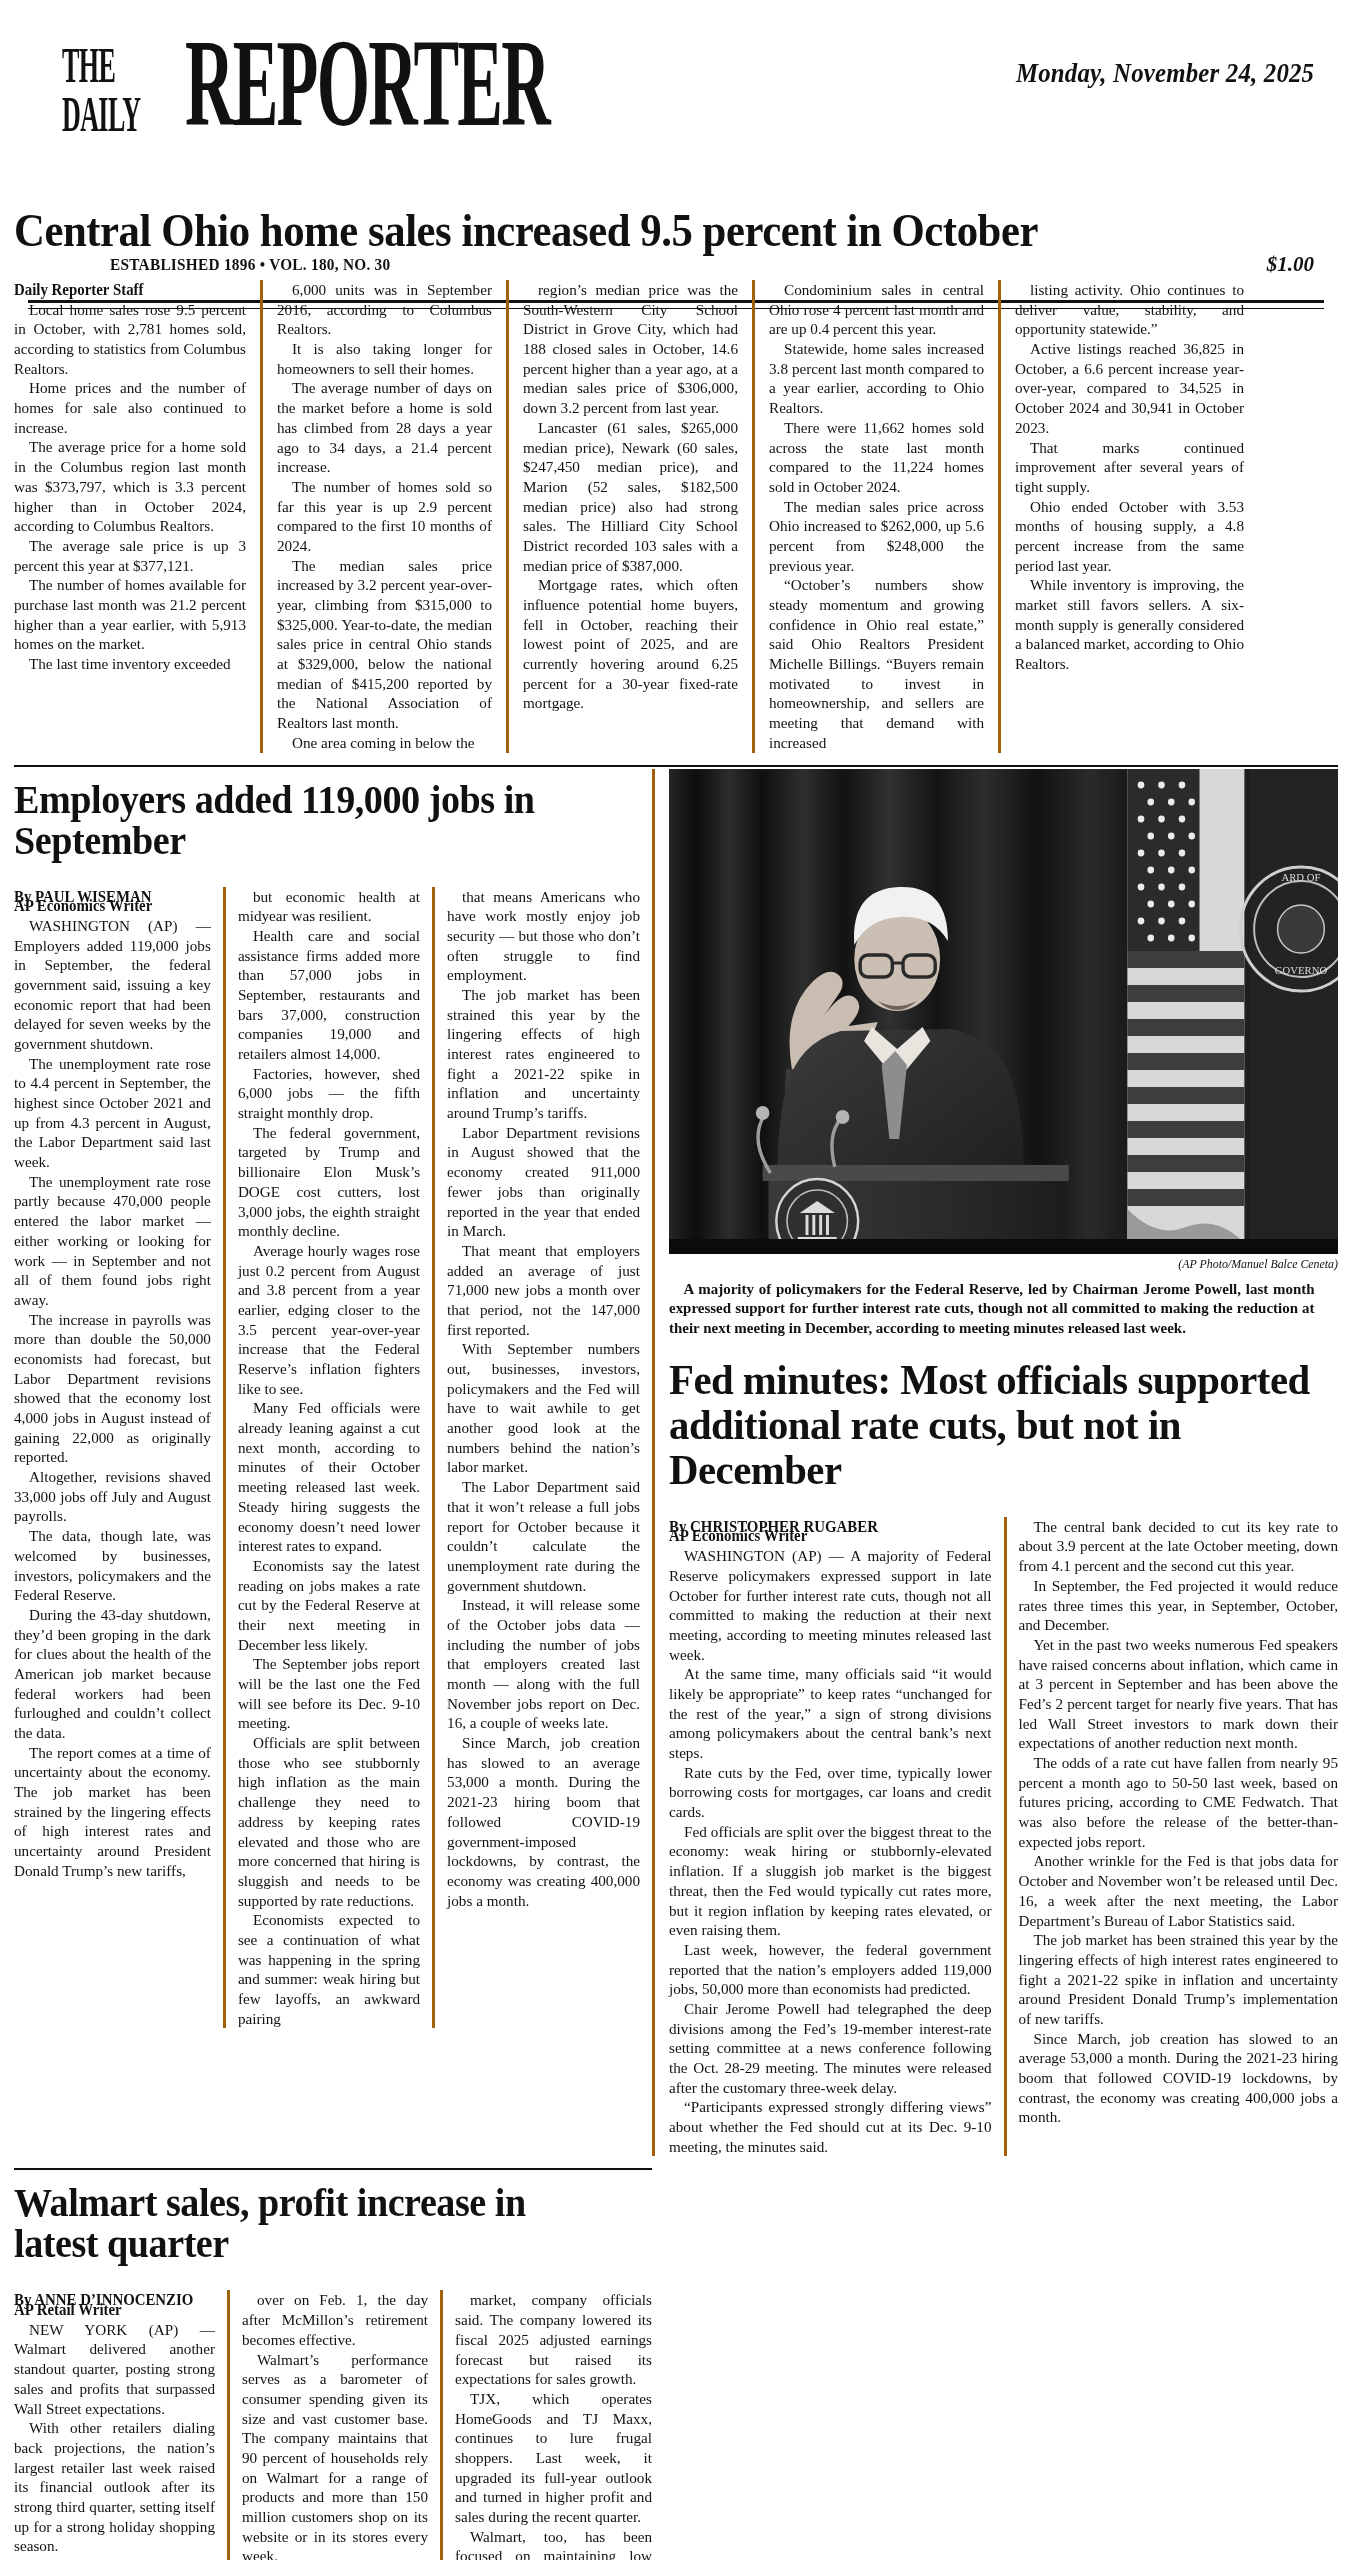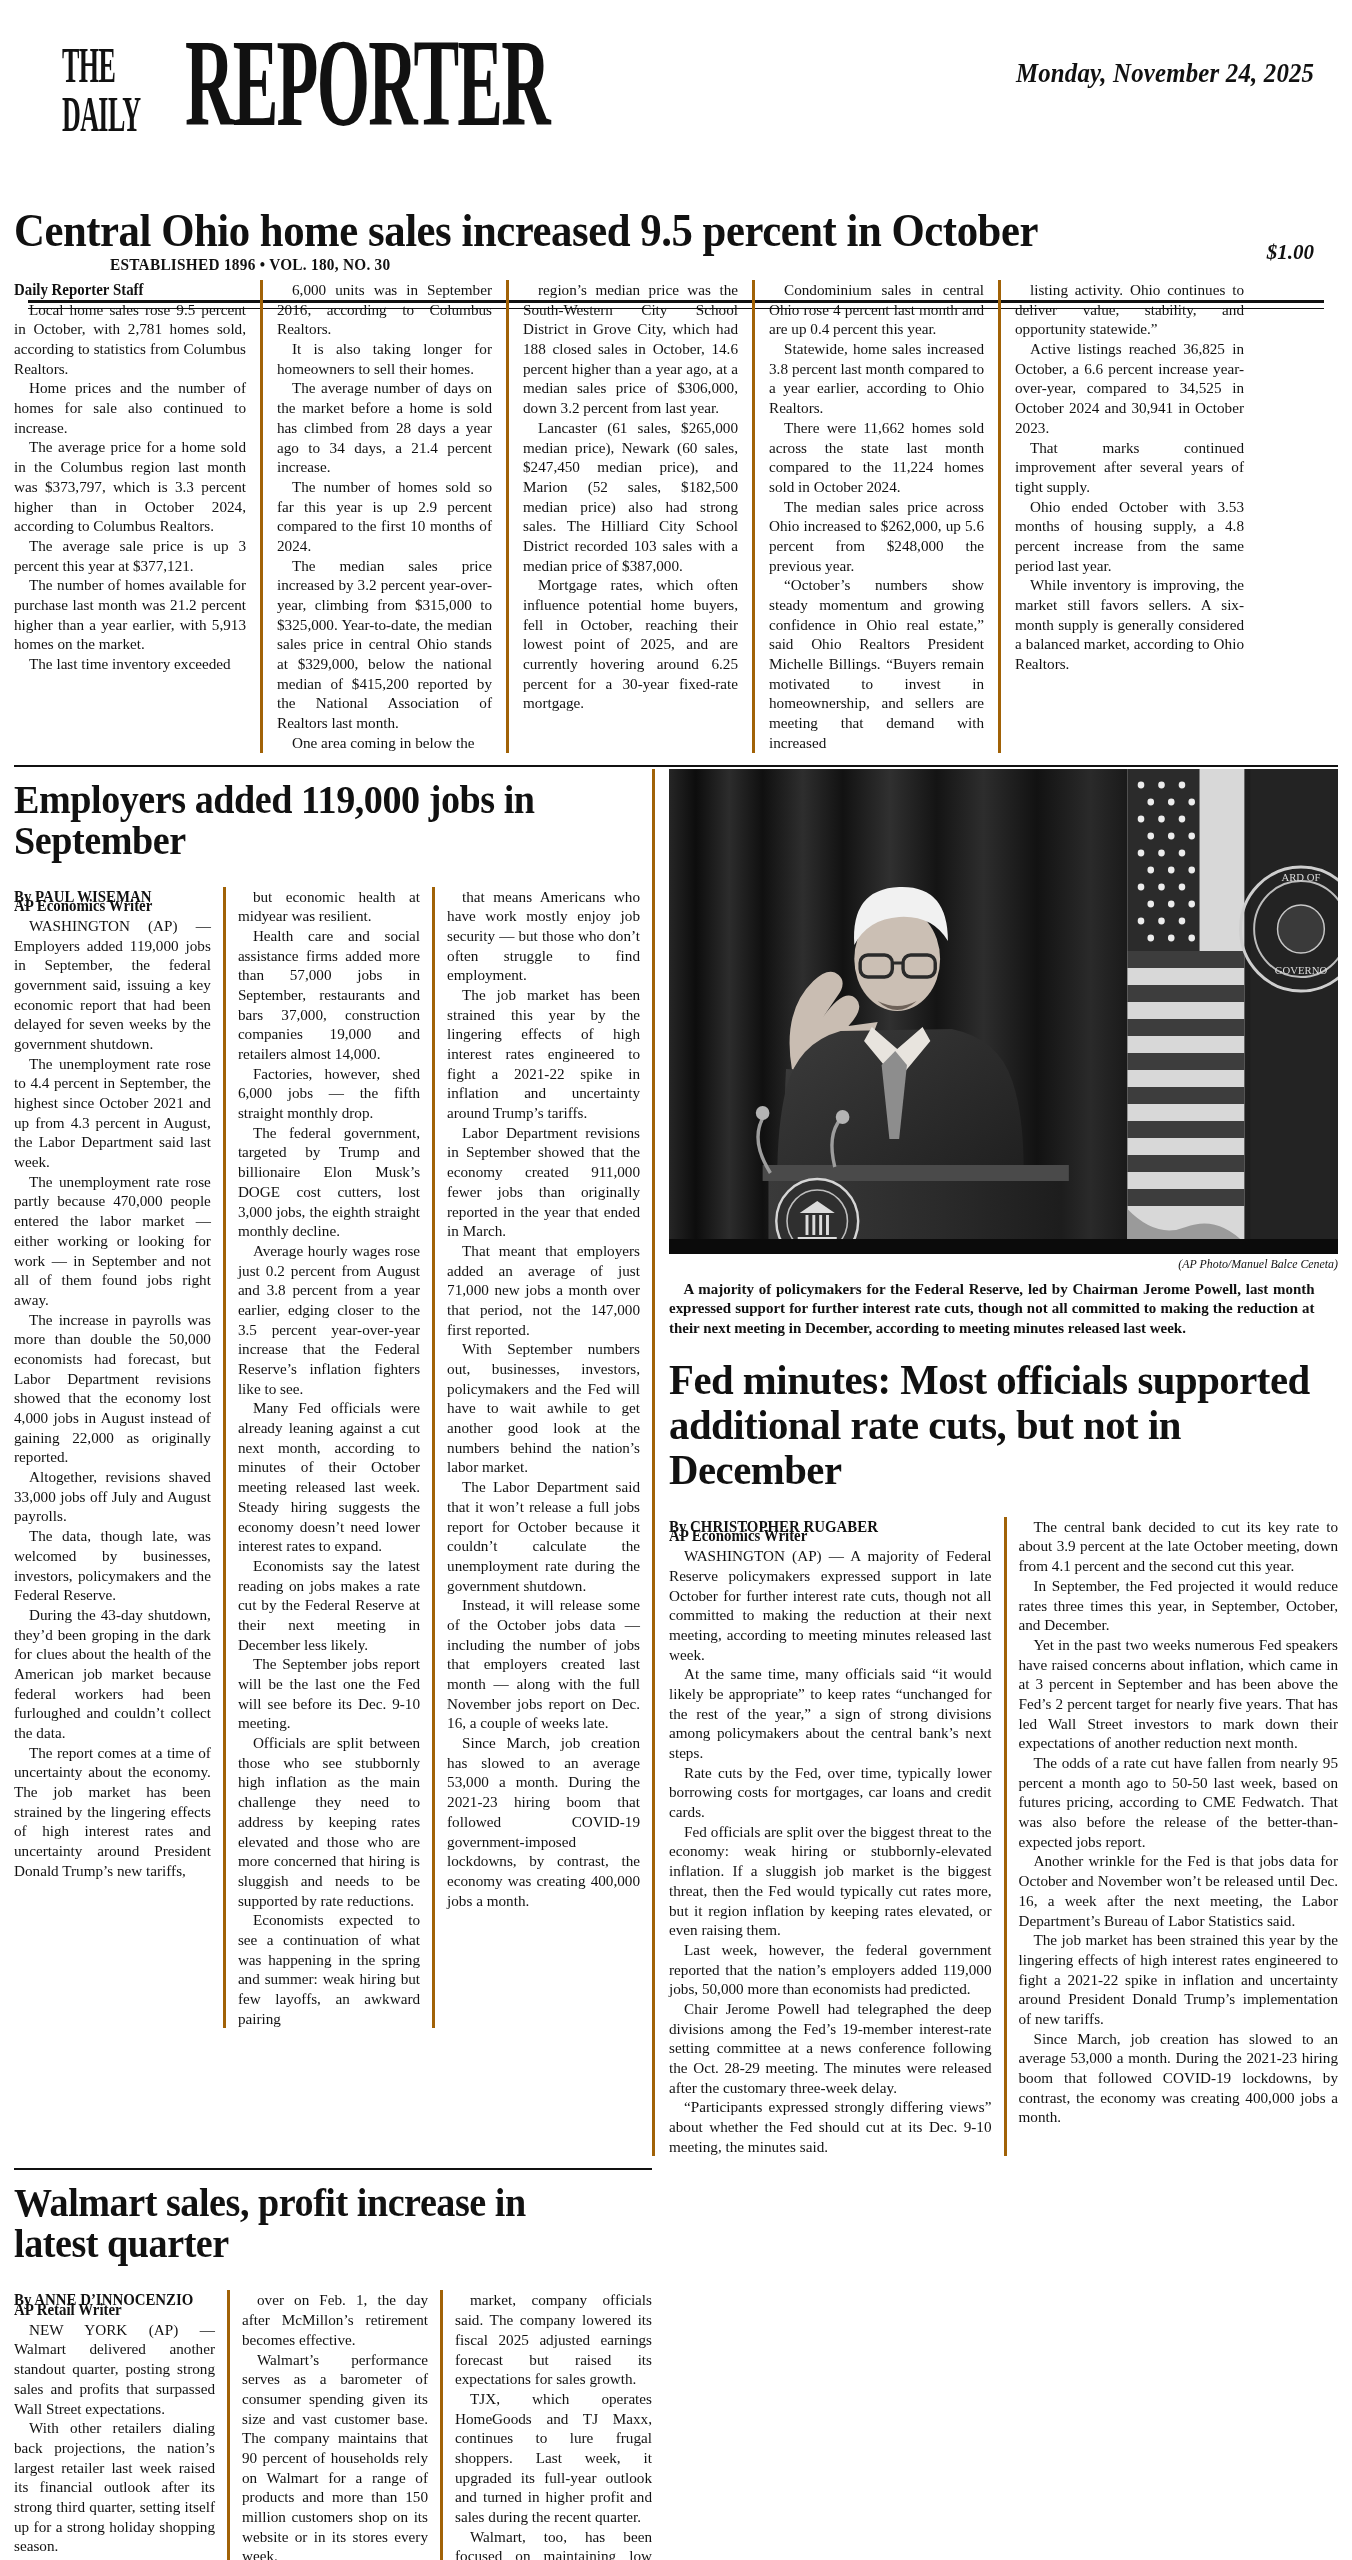--- a/index.html
+++ b/index.html
@@ -85,21 +85,21 @@
     font-family: "Liberation Serif", "DejaVu Serif", serif;
     font-weight: 700;
     font-size: 17px;
     letter-spacing: 0.3px;
     transform: scaleX(0.9);
     transform-origin: left top;
   }
   .masthead-price {
     position: absolute;
     right: 24px;
-    top: 240px;
+    top: 252px;
     font-family: "Liberation Serif", "DejaVu Serif", serif;
     font-style: italic;
     font-weight: 700;
     font-size: 21px;
   }
   .rule-double {
     position: absolute;
     left: 14px;
     right: 14px;
     top: 300px;
@@ -297,21 +297,21 @@
                 <p>Economists say the latest reading on jobs makes a rate cut by the Federal Reserve at their next meeting in December less likely.</p>
                 <p>The September jobs report will be the last one the Fed will see before its Dec. 9-10 meeting.</p>
                 <p>Officials are split between those who see stubbornly high inflation as the main challenge they need to address by keeping rates elevated and those who are more concerned that hiring is sluggish and needs to be supported by rate reductions.</p>
                 <p>Economists expected to see a continuation of what was happening in the spring and summer: weak hiring but few layoffs, an awkward pairing</p>
               </div>
           </div>
           <div class="col colrule" style="width:212px; padding-left:12px;">
             <div>
                 <p>that means Americans who have work mostly enjoy job security — but those who don’t often struggle to find employment.</p>
                 <p>The job market has been strained this year by the lingering effects of high interest rates engineered to fight a 2021-22 spike in inflation and uncertainty around Trump’s tariffs.</p>
-                <p>Labor Department revisions in September showed that the economy created 911,000 fewer jobs than originally reported in the year that ended in March.</p>
+                <p>Labor Department revisions in August showed that the economy created 911,000 fewer jobs than originally reported in the year that ended in March.</p>
                 <p>That meant that employers added an average of just 71,000 new jobs a month over that period, not the 147,000 first reported.</p>
                 <p>With September numbers out, businesses, investors, policymakers and the Fed will have to wait awhile to get another good look at the numbers behind the nation’s labor market.</p>
                 <p>The Labor Department said that it won’t release a full jobs report for October because it couldn’t calculate the unemployment rate during the government shutdown.</p>
                 <p>Instead, it will release some of the October jobs data — including the number of jobs that employers created last month — along with the full November jobs report on Dec. 16, a couple of weeks late.</p>
                 <p>Since March, job creation has slowed to an average 53,000 a month. During the 2021-23 hiring boom that followed COVID-19 government-imposed lockdowns, by contrast, the economy was creating 400,000 jobs a month.</p>
               </div>
           </div>
         </div>
       </div>
 

